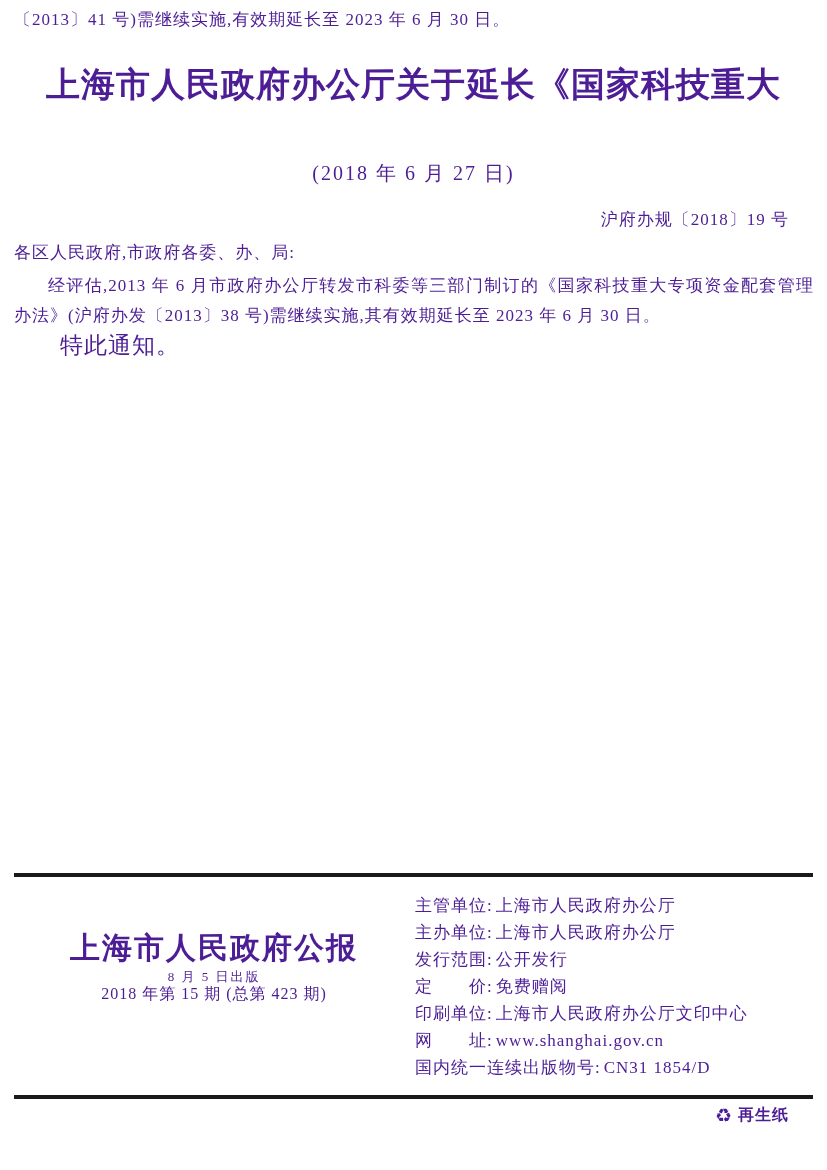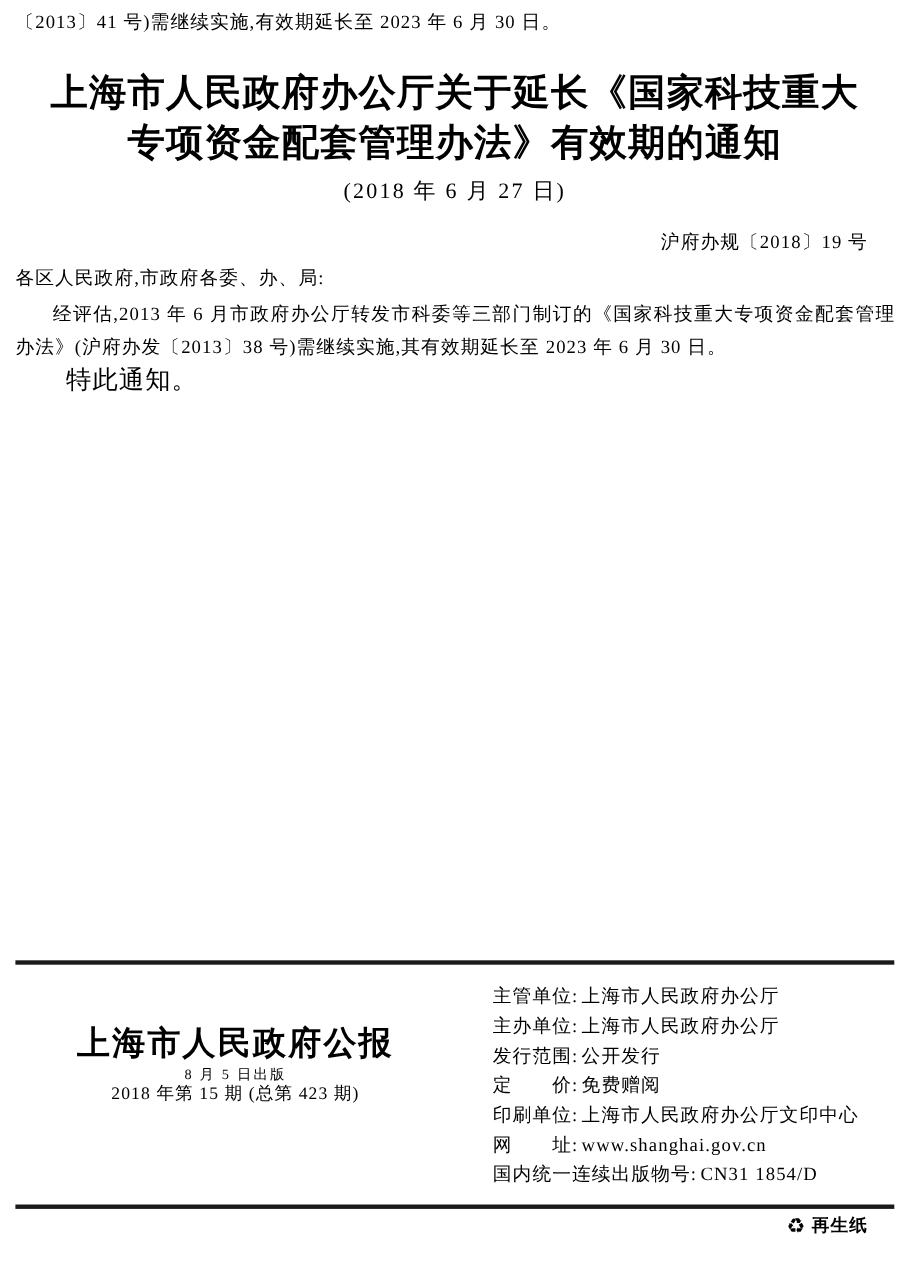--- a/index.html
+++ b/index.html
@@ -5,21 +5,21 @@
   html, body {
     margin: 0;
     padding: 0;
     background: #ffffff;
   }
   .page {
     position: relative;
     width: 827px;
     height: 1170px;
     background: #ffffff;
-    color: #000000;
+    color: #4c1d95;
     font-family: "Liberation Serif", "DejaVu Serif", serif;
     overflow: hidden;
   }
   .continuation {
     position: absolute;
     top: 8px;
     left: 14px;
     font-size: 17px;
     letter-spacing: 1px;
   }
@@ -113,21 +113,21 @@
     top: 892px;
     left: 415px;
     font-size: 17px;
   }
   .pub-row {
     height: 27px;
     line-height: 27px;
     white-space: nowrap;
     letter-spacing: 1px;
   }
-  .pub-label { display: inline-block; margin-left: 33px; }
+  .pub-label { display: inline-block; }
   .pub-value { display: inline-block; margin-left: 3px; text-align: right; }
   .recycle-mark {
     position: absolute;
     top: 1104px;
     right: 38px;
     font-size: 16px;
     font-weight: bold;
     letter-spacing: 1px;
     font-family: "Liberation Serif", "DejaVu Serif", serif;
   }
@@ -141,21 +141,20 @@
 </style>
 </head>
 <body>
 
 <div class="page">
 
   <div class="continuation">〔2013〕41 号)需继续实施,有效期延长至 2023 年 6 月 30 日。</div>
 
   <div class="doc-title">
     <span>上海市人民政府办公厅关于延长《国家科技重大</span>
-    <span>专项资金配套管理办法》有效期的通知</span>
   </div>
 
   <div class="date-line">(2018 年 6 月 27 日)</div>
 
   <div class="doc-number">沪府办规〔2018〕19 号</div>
 
   <div class="salutation">各区人民政府,市政府各委、办、局:</div>
 
   <div class="body-paragraph">经评估,2013 年 6 月市政府办公厅转发市科委等三部门制订的《国家科技重大专项资金配套管理办法》(沪府办发〔2013〕38 号)需继续实施,其有效期延长至 2023 年 6 月 30 日。</div>
 

